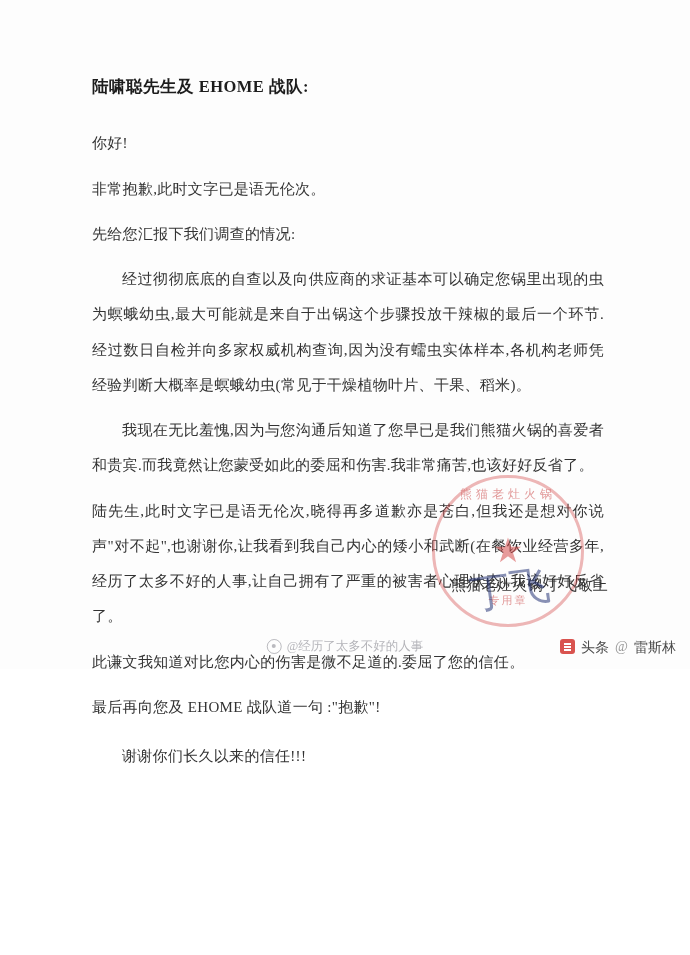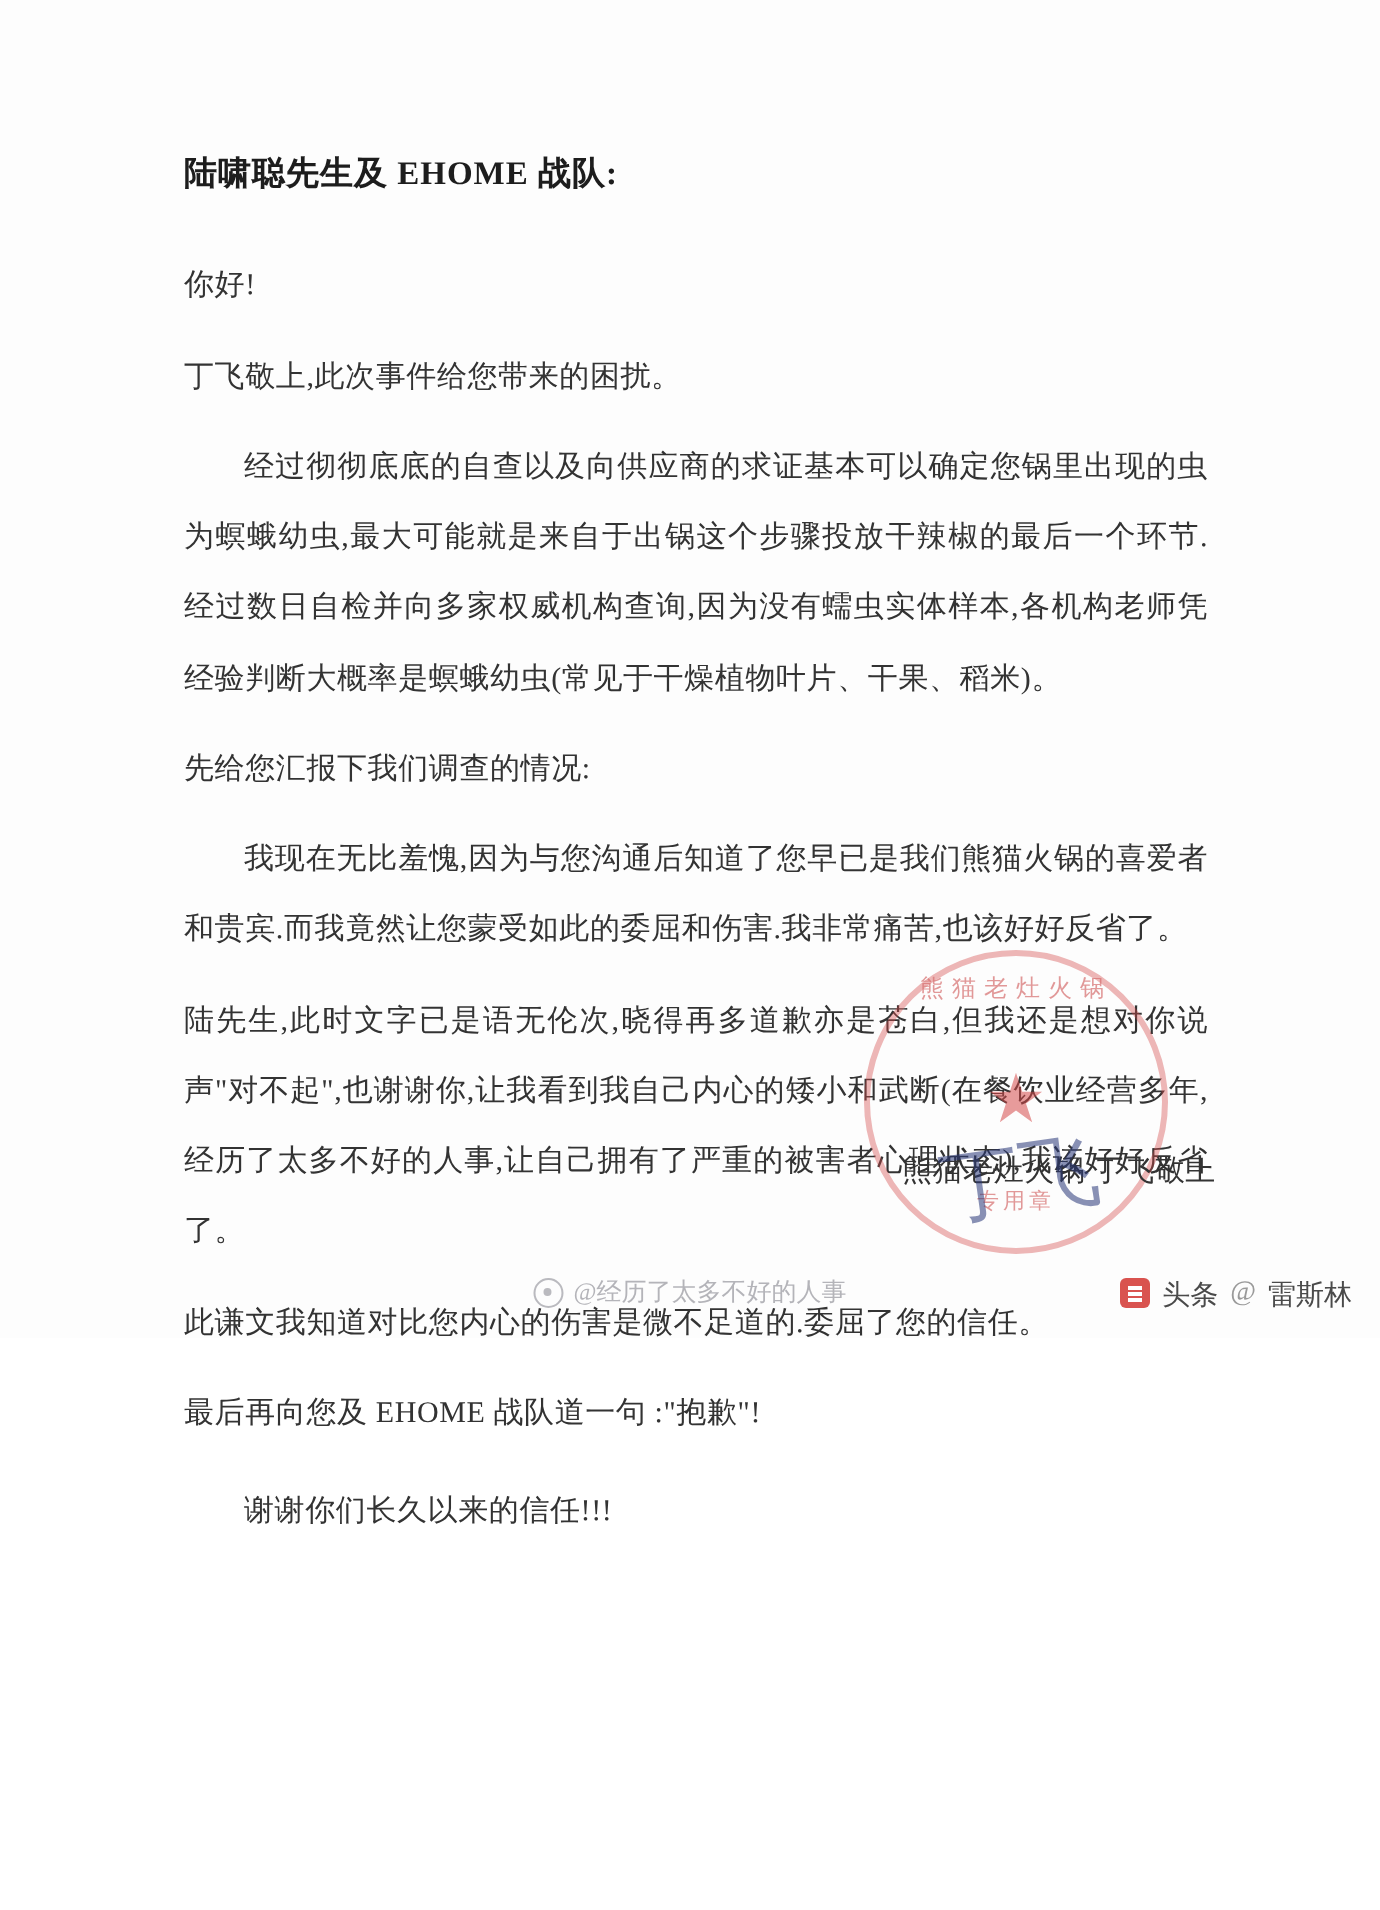--- a/index.html
+++ b/index.html
@@ -171,23 +171,23 @@
   }
 </style>
 </head>
 <body>
 
 <div class="page">
 
   <h1 class="letter-title">陆啸聪先生及 EHOME 战队:</h1>
 
   <p class="para">你好!</p>
-  <p class="para">丁飞敬上,此次事件给您带来的困扰。</p>
+  <p class="para">非常抱歉,此时文字已是语无伦次。</p>
+  <p class="para">先给您汇报下我们调查的情况:</p>
   <p class="para indent">经过彻彻底底的自查以及向供应商的求证基本可以确定您锅里出现的虫为螟蛾幼虫,最大可能就是来自于出锅这个步骤投放干辣椒的最后一个环节.经过数日自检并向多家权威机构查询,因为没有蠕虫实体样本,各机构老师凭经验判断大概率是螟蛾幼虫(常见于干燥植物叶片、干果、稻米)。</p>
-  <p class="para">先给您汇报下我们调查的情况:</p>
   <p class="para indent">我现在无比羞愧,因为与您沟通后知道了您早已是我们熊猫火锅的喜爱者和贵宾.而我竟然让您蒙受如此的委屈和伤害.我非常痛苦,也该好好反省了。</p>
   <p class="para">陆先生,此时文字已是语无伦次,晓得再多道歉亦是苍白,但我还是想对你说声"对不起",也谢谢你,让我看到我自己内心的矮小和武断(在餐饮业经营多年,经历了太多不好的人事,让自己拥有了严重的被害者心理状态),我该好好反省了。</p>
   <p class="para">此谦文我知道对比您内心的伤害是微不足道的.委屈了您的信任。</p>
   <p class="para tight">最后再向您及 EHOME 战队道一句 :"抱歉"!</p>
   <p class="para sign-thanks">谢谢你们长久以来的信任!!!</p>
 
   <div class="stamp">
     <div class="stamp-text-top">熊猫老灶火锅</div>
     <div class="stamp-star">★</div>
     <div class="stamp-text-bottom">专用章</div>

